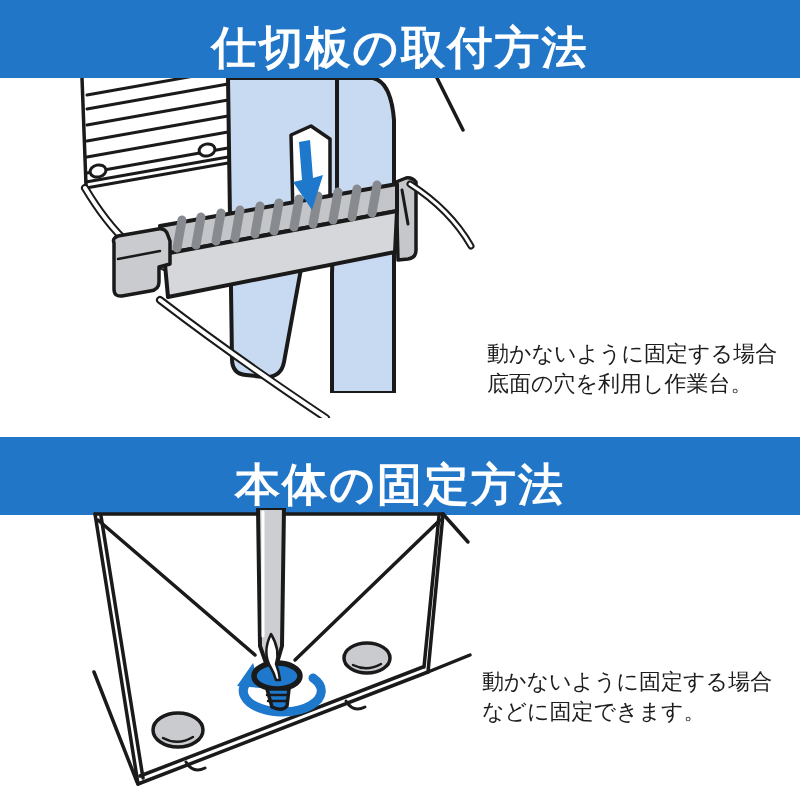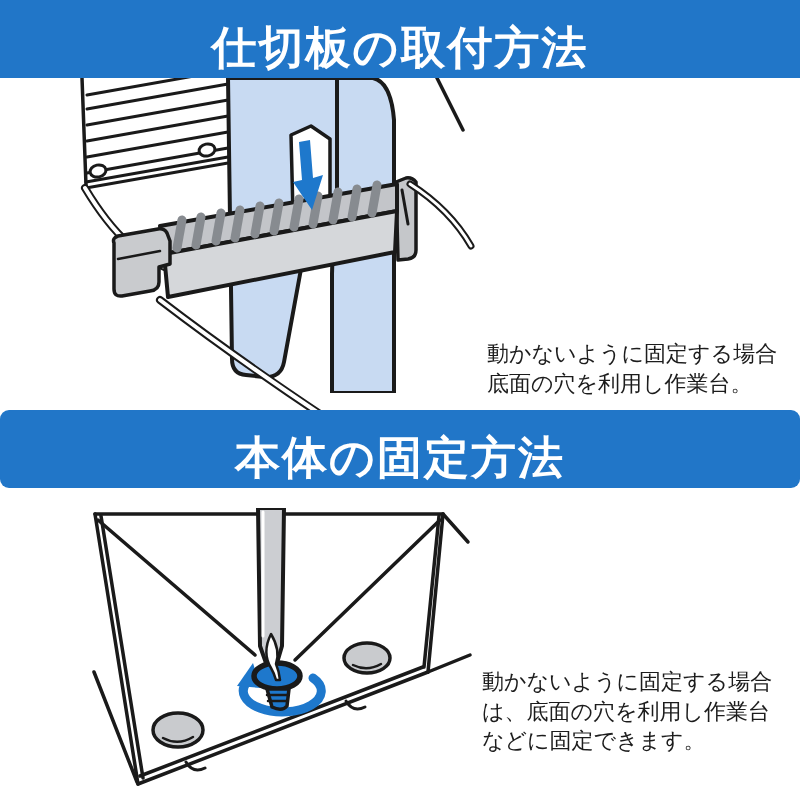--- a/index.html
+++ b/index.html
@@ -7,21 +7,21 @@
     width:800px;height:800px;position:relative;background:#ffffff;
     font-family:"Liberation Sans","DejaVu Sans",sans-serif;
     overflow:hidden;
   }
   .stage{position:absolute;inset:0;width:800px;height:800px;}
   .banner{
     position:absolute;left:0;width:800px;height:78px;
     background:#2176c8;display:flex;align-items:flex-end;justify-content:center;
   }
   .banner.first{top:0;}
-  .banner.second{top:410px;border-radius:9px;}
+  .banner.second{top:437px;}
   .banner .title{
     color:#ffffff;font-size:45px;font-weight:bold;letter-spacing:2px;
     white-space:nowrap;
   }
   .illus{position:absolute;display:block;}
   #illus1{left:60px;top:78px;width:420px;height:340px;}
   #illus2{left:60px;top:508px;width:420px;height:292px;}
   .caption{
     position:absolute;color:#1c1c1c;font-size:22px;font-weight:400;
     white-space:nowrap;
@@ -177,17 +177,16 @@
         <path d="M207,187 L228,187 M208,193 L227,193" fill="none" stroke="#1a1a1a" stroke-width="2.5"></path>
       </g>
 
       <path d="M211,126 C205,138 205,150 211,160 Q214,165 216,172 L220,172 Q219,163 216,156
                C219,147 217,136 211,126 Z" fill="#ffffff" stroke="#1a1a1a" stroke-width="2.5"></path>
     </g>
   </svg>
 
   <div class="caption" id="caption2">
     <span class="line">動かないように固定する場合</span>
-    <span class="line">は、底面の穴を利用し作業台</span>
     <span class="line">などに固定できます。</span>
   </div>
 
 </div>
 
 </body></html>

